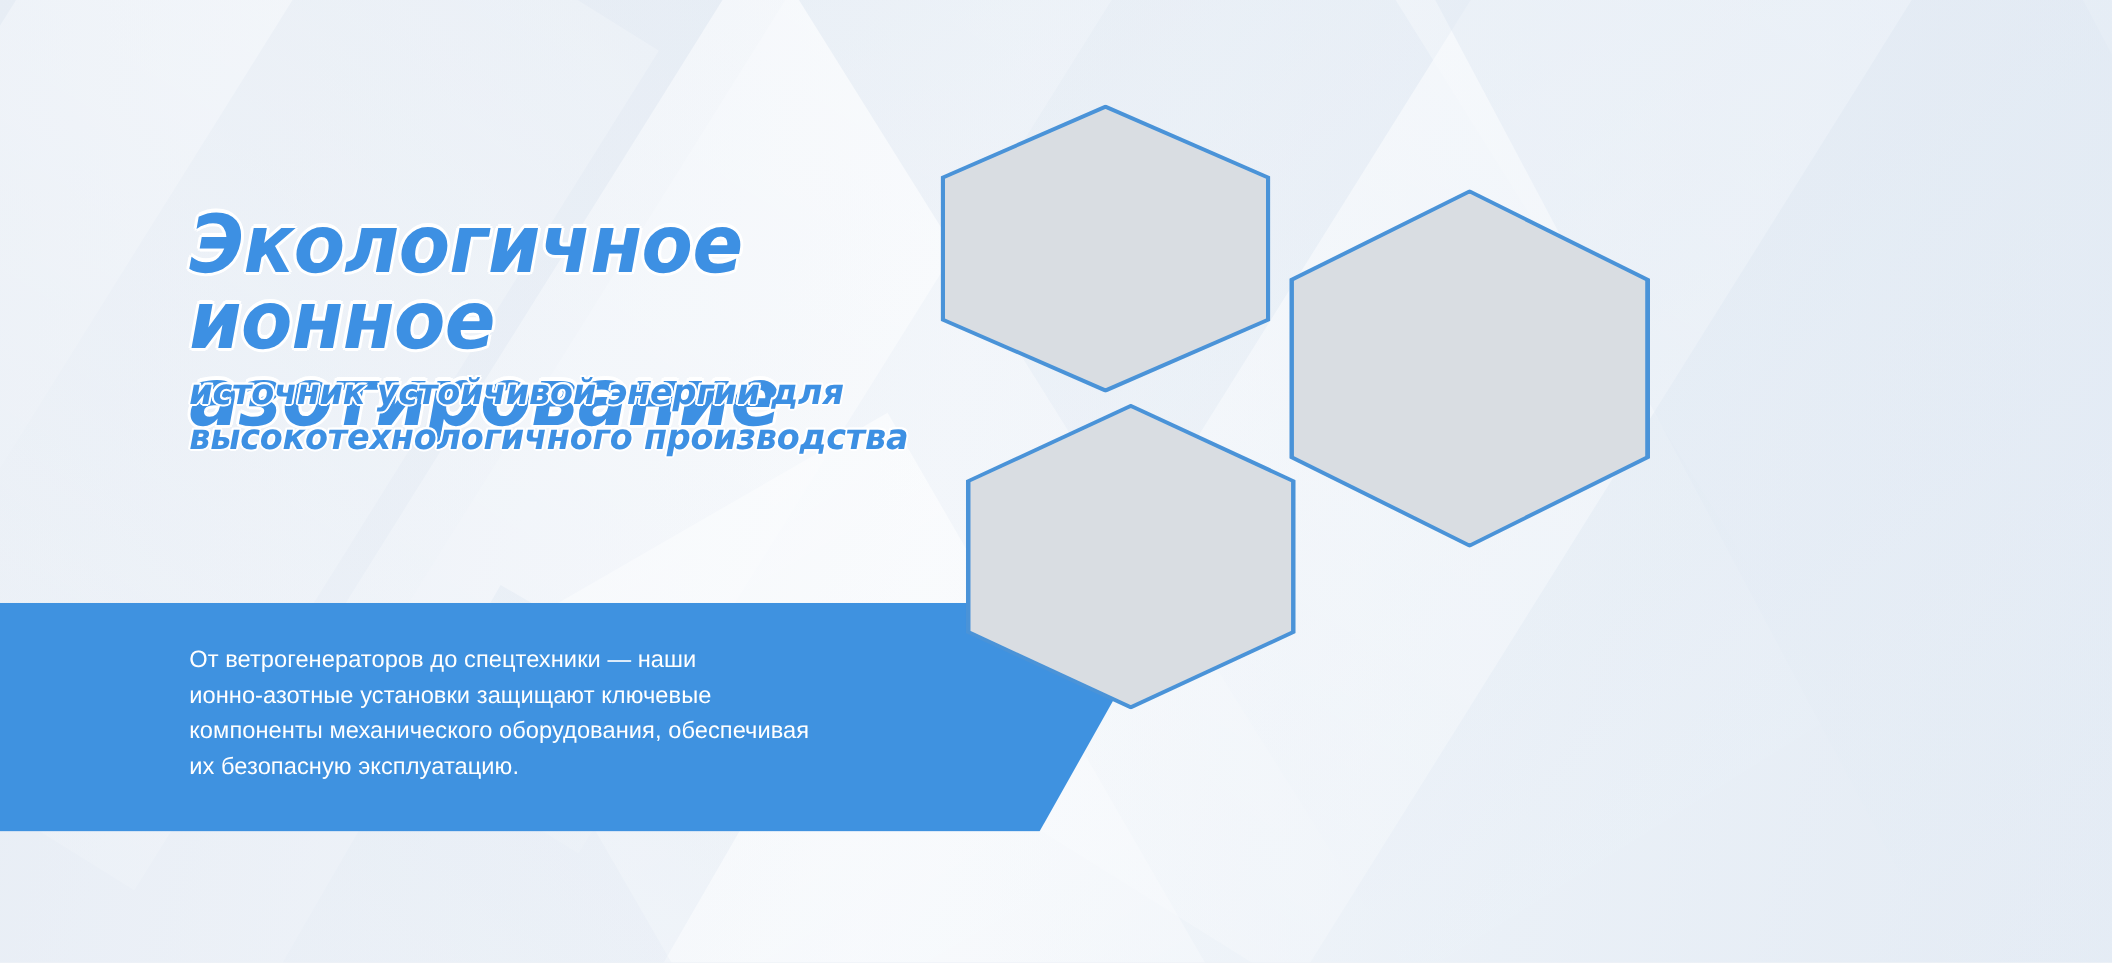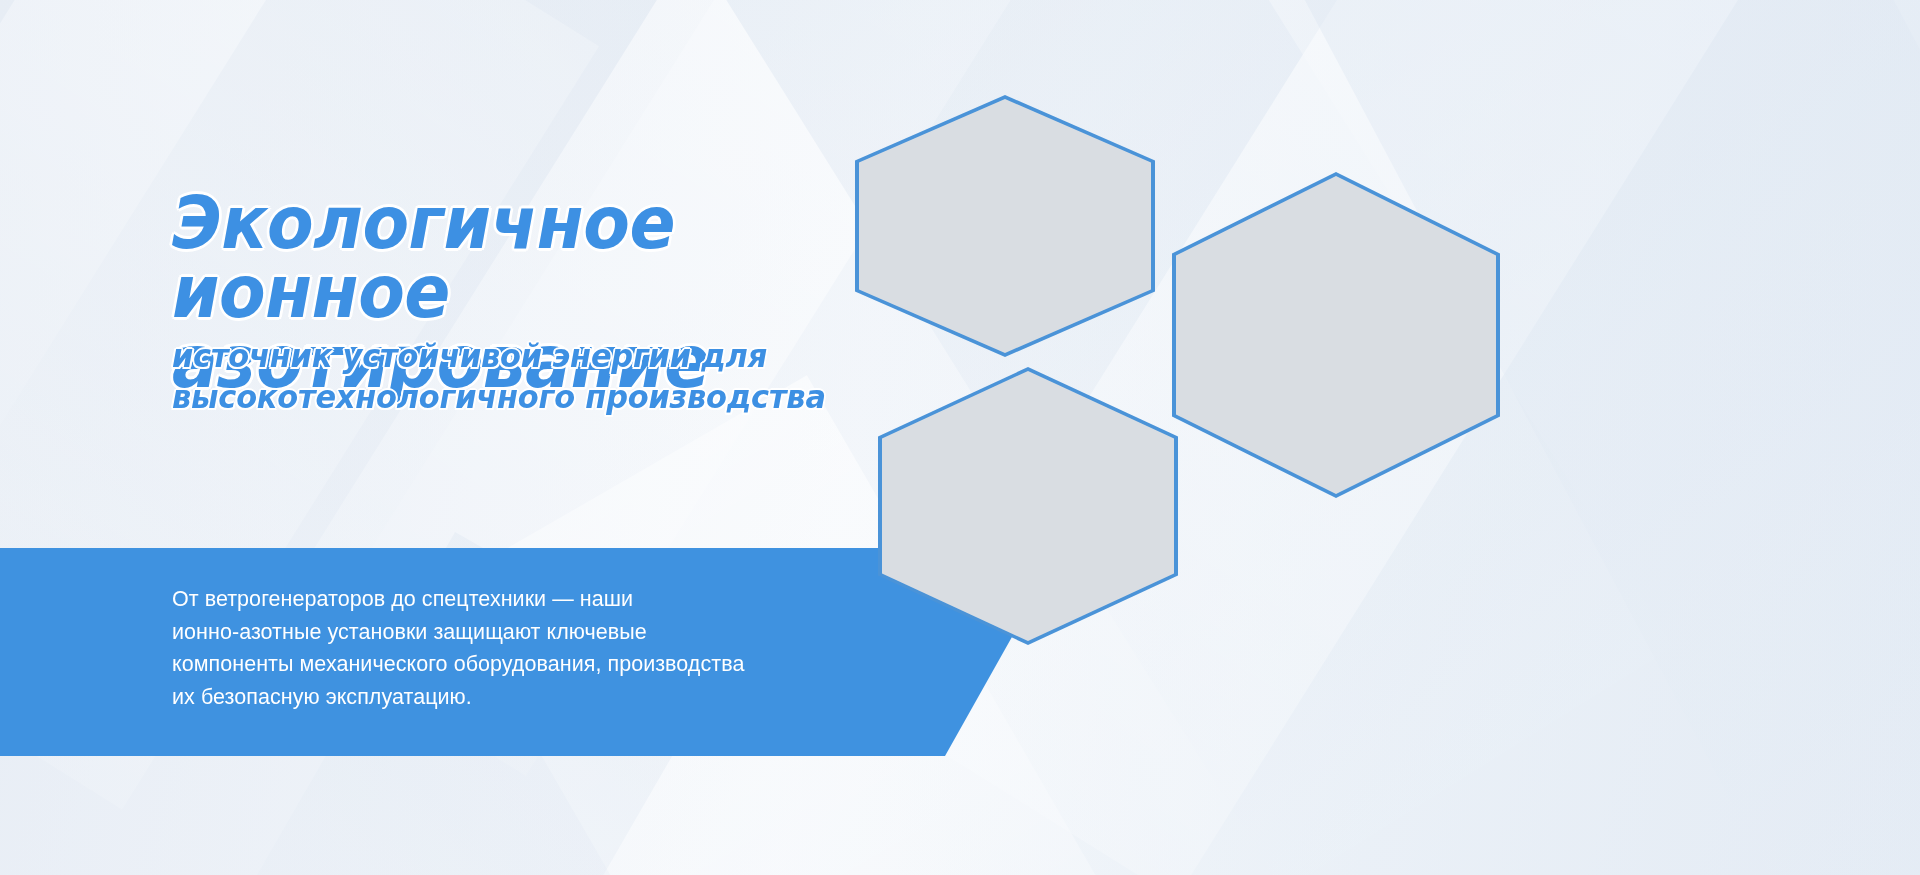--- a/index.html
+++ b/index.html
@@ -177,21 +177,21 @@
   <div class="text-col">
     <div class="headline">Экологичное ионное
 азотирование</div>
     <div class="subhead">источник устойчивой энергии для
 высокотехнологичного производства</div>
   </div>
 
   <div class="blue-band"></div>
   <div class="band-text">От ветрогенераторов до спецтехники — наши
 ионно-азотные установки защищают ключевые
-компоненты механического оборудования, производства
+компоненты механического оборудования, обеспечивая
 их безопасную эксплуатацию.</div>
 
   <div class="hex-wrap" style="left:855px;top:95px;width:300px;height:262px;">
     <div class="hex hex-blue" style="inset:0;"></div>
     <div class="hex hex-white" style="inset:4px;"></div>
     <div class="hex hex-img ph1" style="inset:13px;">
       <div class="wall"></div>
         <div class="wall2"></div>
         <div class="rack"></div>
         <div class="red"></div>

